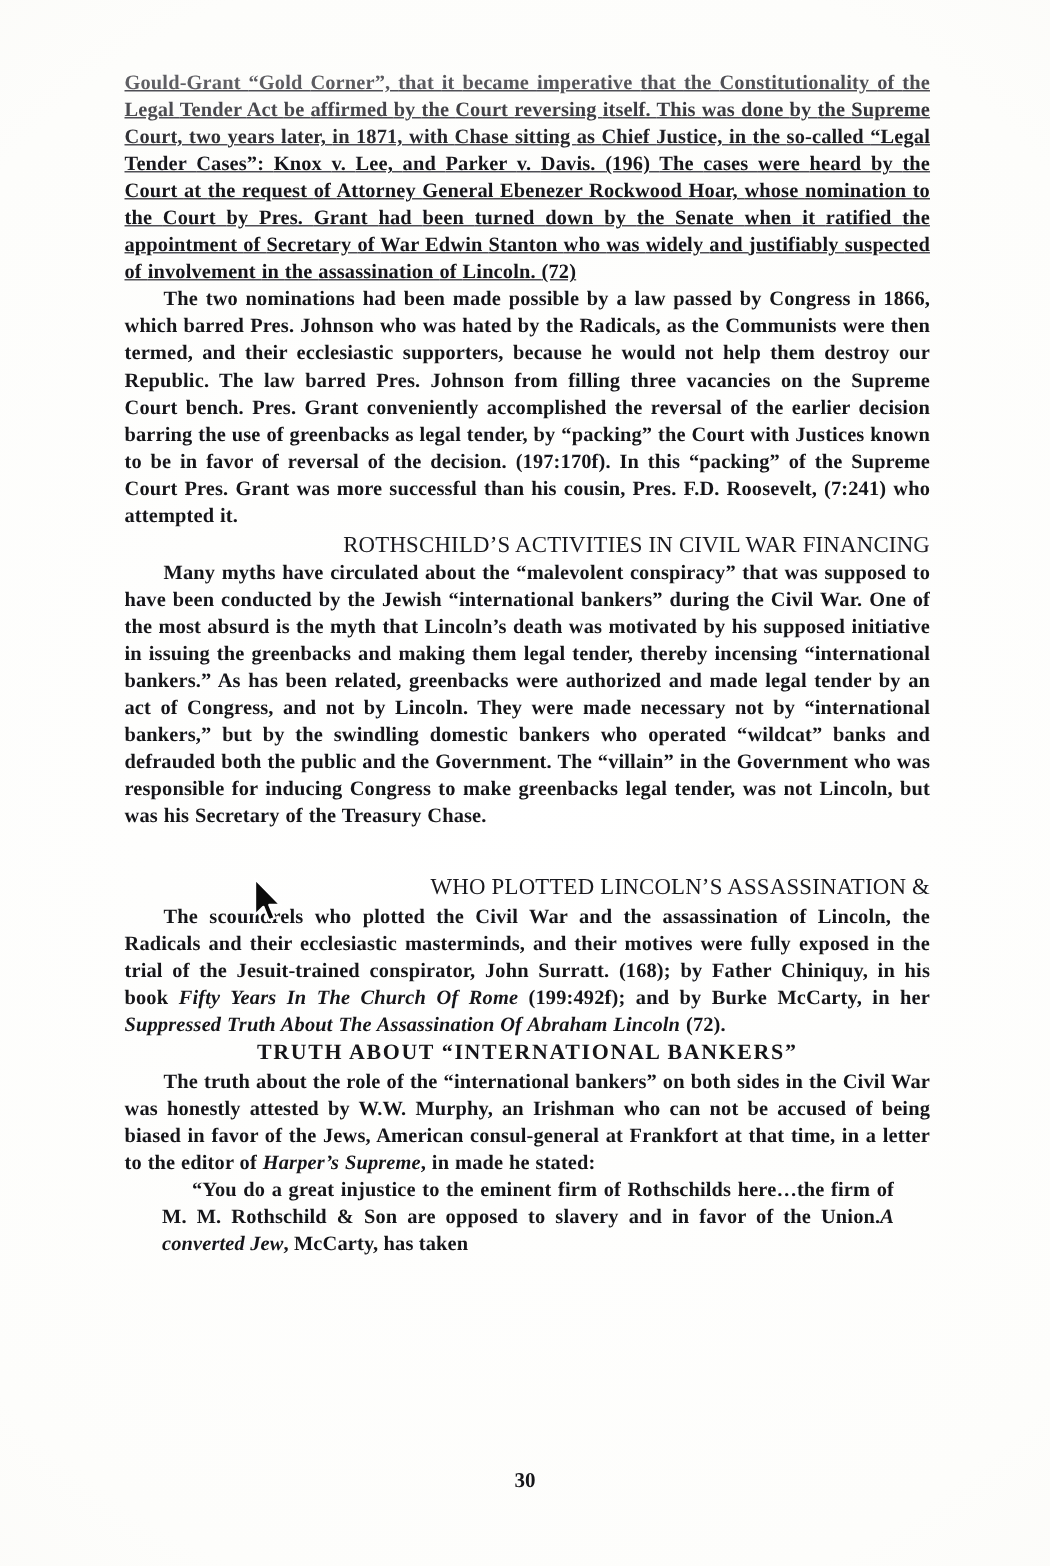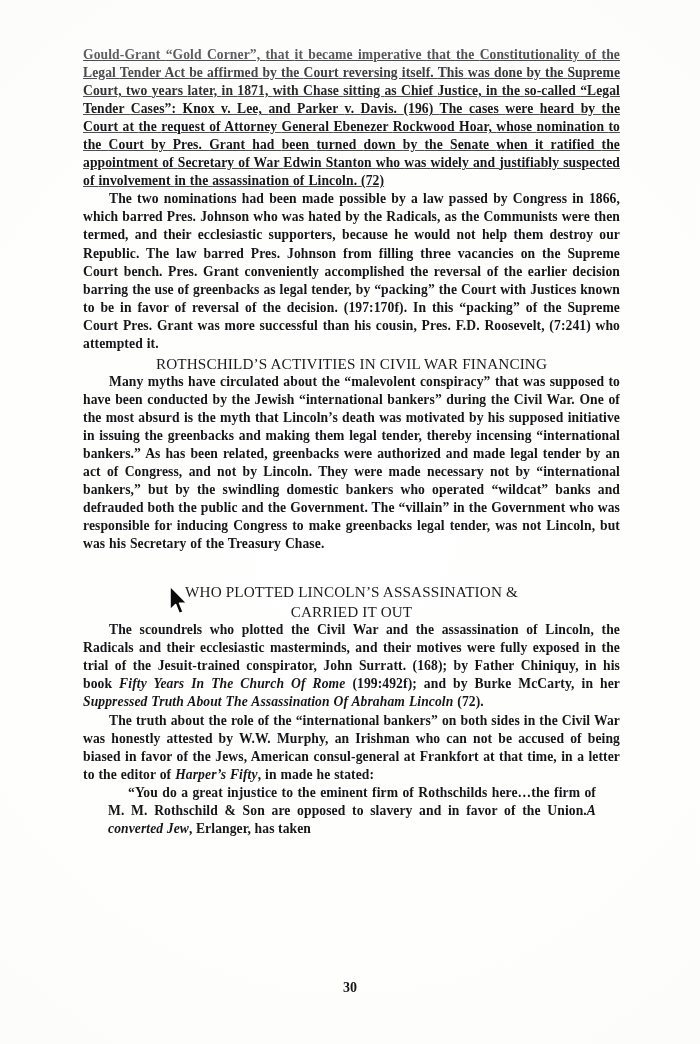--- a/index.html
+++ b/index.html
@@ -42,21 +42,21 @@
     margin: 0;
     text-indent: 26px;
     -webkit-font-smoothing: none;
   }
   .para.noindent { text-indent: 0; }
 
   
   .fade1 { color: #4e4e55; text-decoration: underline; }
 
   .head {
-    text-align: center;
+    text-align: right;
     font-weight: normal;
     font-size: 15.2px;
     line-height: 19px;
     letter-spacing: 0.15px;
     margin: 1px 0 0 0;
     color: #1a1a1f;
   }
   .head.two { line-height: 19.5px; margin-top: 29px; }
 
   .head-bold {
@@ -122,34 +122,36 @@
   <div class="head">
     <span>ROTHSCHILD’S ACTIVITIES IN CIVIL WAR FINANCING</span>
   </div>
 
   <p class="para">
     <span>Many myths have circulated about the “malevolent conspiracy” that was supposed to have been conducted by the Jewish “international bankers” during the Civil War. One of the most absurd is the myth that Lincoln’s death was motivated by his supposed initiative in issuing the greenbacks and making them legal tender, thereby incensing “international bankers.” As has been related, greenbacks were authorized and made legal tender by an act of Congress, and not by Lincoln. They were made necessary not by “international bankers,” but by the swindling domestic bankers who operated “wildcat” banks and defrauded both the public and the Government. The “villain” in the Government who was responsible for inducing Congress to make greenbacks legal tender, was not Lincoln, but was his Secretary of the Treasury Chase.</span>
   </p>
 
   <div class="head two">
     <div>WHO PLOTTED LINCOLN’S ASSASSINATION &amp;</div>
-    <div>CARRIED IT OUT</div>
   </div>
 
   <p class="para">
     <span>The scoundrels who plotted the Civil War and the assassination of Lincoln, the Radicals and their ecclesiastic masterminds, and their motives were fully exposed in the trial of the Jesuit-trained conspirator, John Surratt. (168); by Father Chiniquy, in his book </span><i>Fifty Years In The Church Of Rome</i><span> (199:492f); and by Burke McCarty, in her </span><i>Suppressed Truth About The Assassination Of Abraham Lincoln</i><span> (72).</span>
   </p>
 
+  <div class="head-bold">
+    <span>TRUTH ABOUT “INTERNATIONAL BANKERS”</span>
+  </div>
 
   <p class="para">
-    <span>The truth about the role of the “international bankers” on both sides in the Civil War was honestly attested by W.W. Murphy, an Irishman who can not be accused of being biased in favor of the Jews, American consul-general at Frankfort at that time, in a letter to the editor of </span><i>Harper’s Fifty</i><span>, in made he stated:</span>
+    <span>The truth about the role of the “international bankers” on both sides in the Civil War was honestly attested by W.W. Murphy, an Irishman who can not be accused of being biased in favor of the Jews, American consul-general at Frankfort at that time, in a letter to the editor of </span><i>Harper’s Supreme</i><span>, in made he stated:</span>
   </p>
 
   <p class="quote">
-    <span>“You do a great injustice to the eminent firm of Rothschilds here…the firm of M. M. Rothschild &amp; Son are opposed to slavery and in favor of the Union.</span><i>A converted Jew</i><span>, Erlanger, has taken</span>
+    <span>“You do a great injustice to the eminent firm of Rothschilds here…the firm of M. M. Rothschild &amp; Son are opposed to slavery and in favor of the Union.</span><i>A converted Jew</i><span>, McCarty, has taken</span>
   </p>
 
 </div>
 
 <div id="folio">30</div>
 
 <svg id="cursor" viewBox="0 0 22 32" xmlns="http://www.w3.org/2000/svg" style="left: 168px; top: 585px;">
   <path d="M2 1 L2 25 L7.6 19.6 L11.2 28.6 L15.2 27.0 L11.6 18.3 L19 18.3 Z" fill="#0b0b0b" stroke="#ffffff" stroke-width="1.6" stroke-linejoin="round"></path>
 </svg>
 

